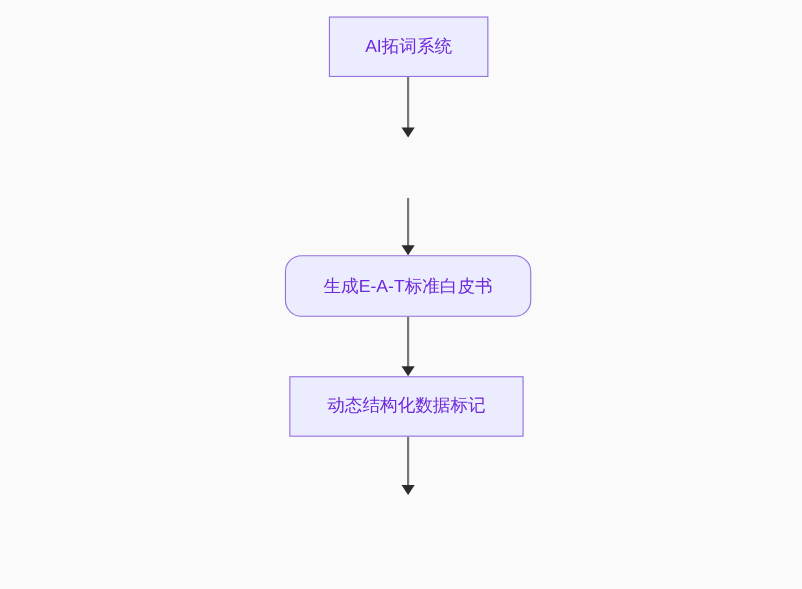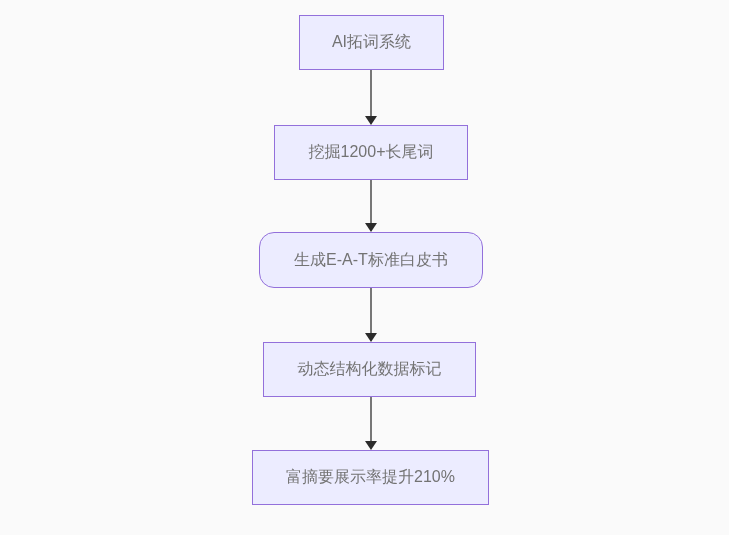--- a/index.html
+++ b/index.html
@@ -12,21 +12,21 @@
     height: 535px;
     background: #fafafa;
     font-family: "Liberation Sans", "DejaVu Sans", sans-serif;
     overflow: hidden;
   }
   .node {
     position: absolute;
     box-sizing: border-box;
     background: #ECECFF;
     border: 1.5px solid #9370DB;
-    color: #737373;
+    color: #6d28d9;
     font-size: 16px;
     display: flex;
     align-items: center;
     justify-content: center;
     text-align: center;
     white-space: nowrap;
   }
   .n1 { left: 299px; top: 15px;  width: 145px; height: 55px; }
   .n2 { left: 274px; top: 125px; width: 194px; height: 55px; }
   .n3 { left: 259px; top: 232px; width: 224px; height: 56px; border-radius: 15px; }
@@ -69,23 +69,20 @@
 
   <div class="node n1">
     <span>AI拓词系统</span>
   </div>
 
   <div class="arrow a1">
     <div class="line"></div>
     <div class="head"></div>
   </div>
 
-  <div class="node n2">
-    <span>挖掘1200+长尾词</span>
-  </div>
 
   <div class="arrow a2">
     <div class="line"></div>
     <div class="head"></div>
   </div>
 
   <div class="node n3">
     <span>生成E-A-T标准白皮书</span>
   </div>
 
@@ -96,17 +93,14 @@
 
   <div class="node n4">
     <span>动态结构化数据标记</span>
   </div>
 
   <div class="arrow a4">
     <div class="line"></div>
     <div class="head"></div>
   </div>
 
-  <div class="node n5">
-    <span>富摘要展示率提升210%</span>
-  </div>
 
 </div>
 
 </body></html>

